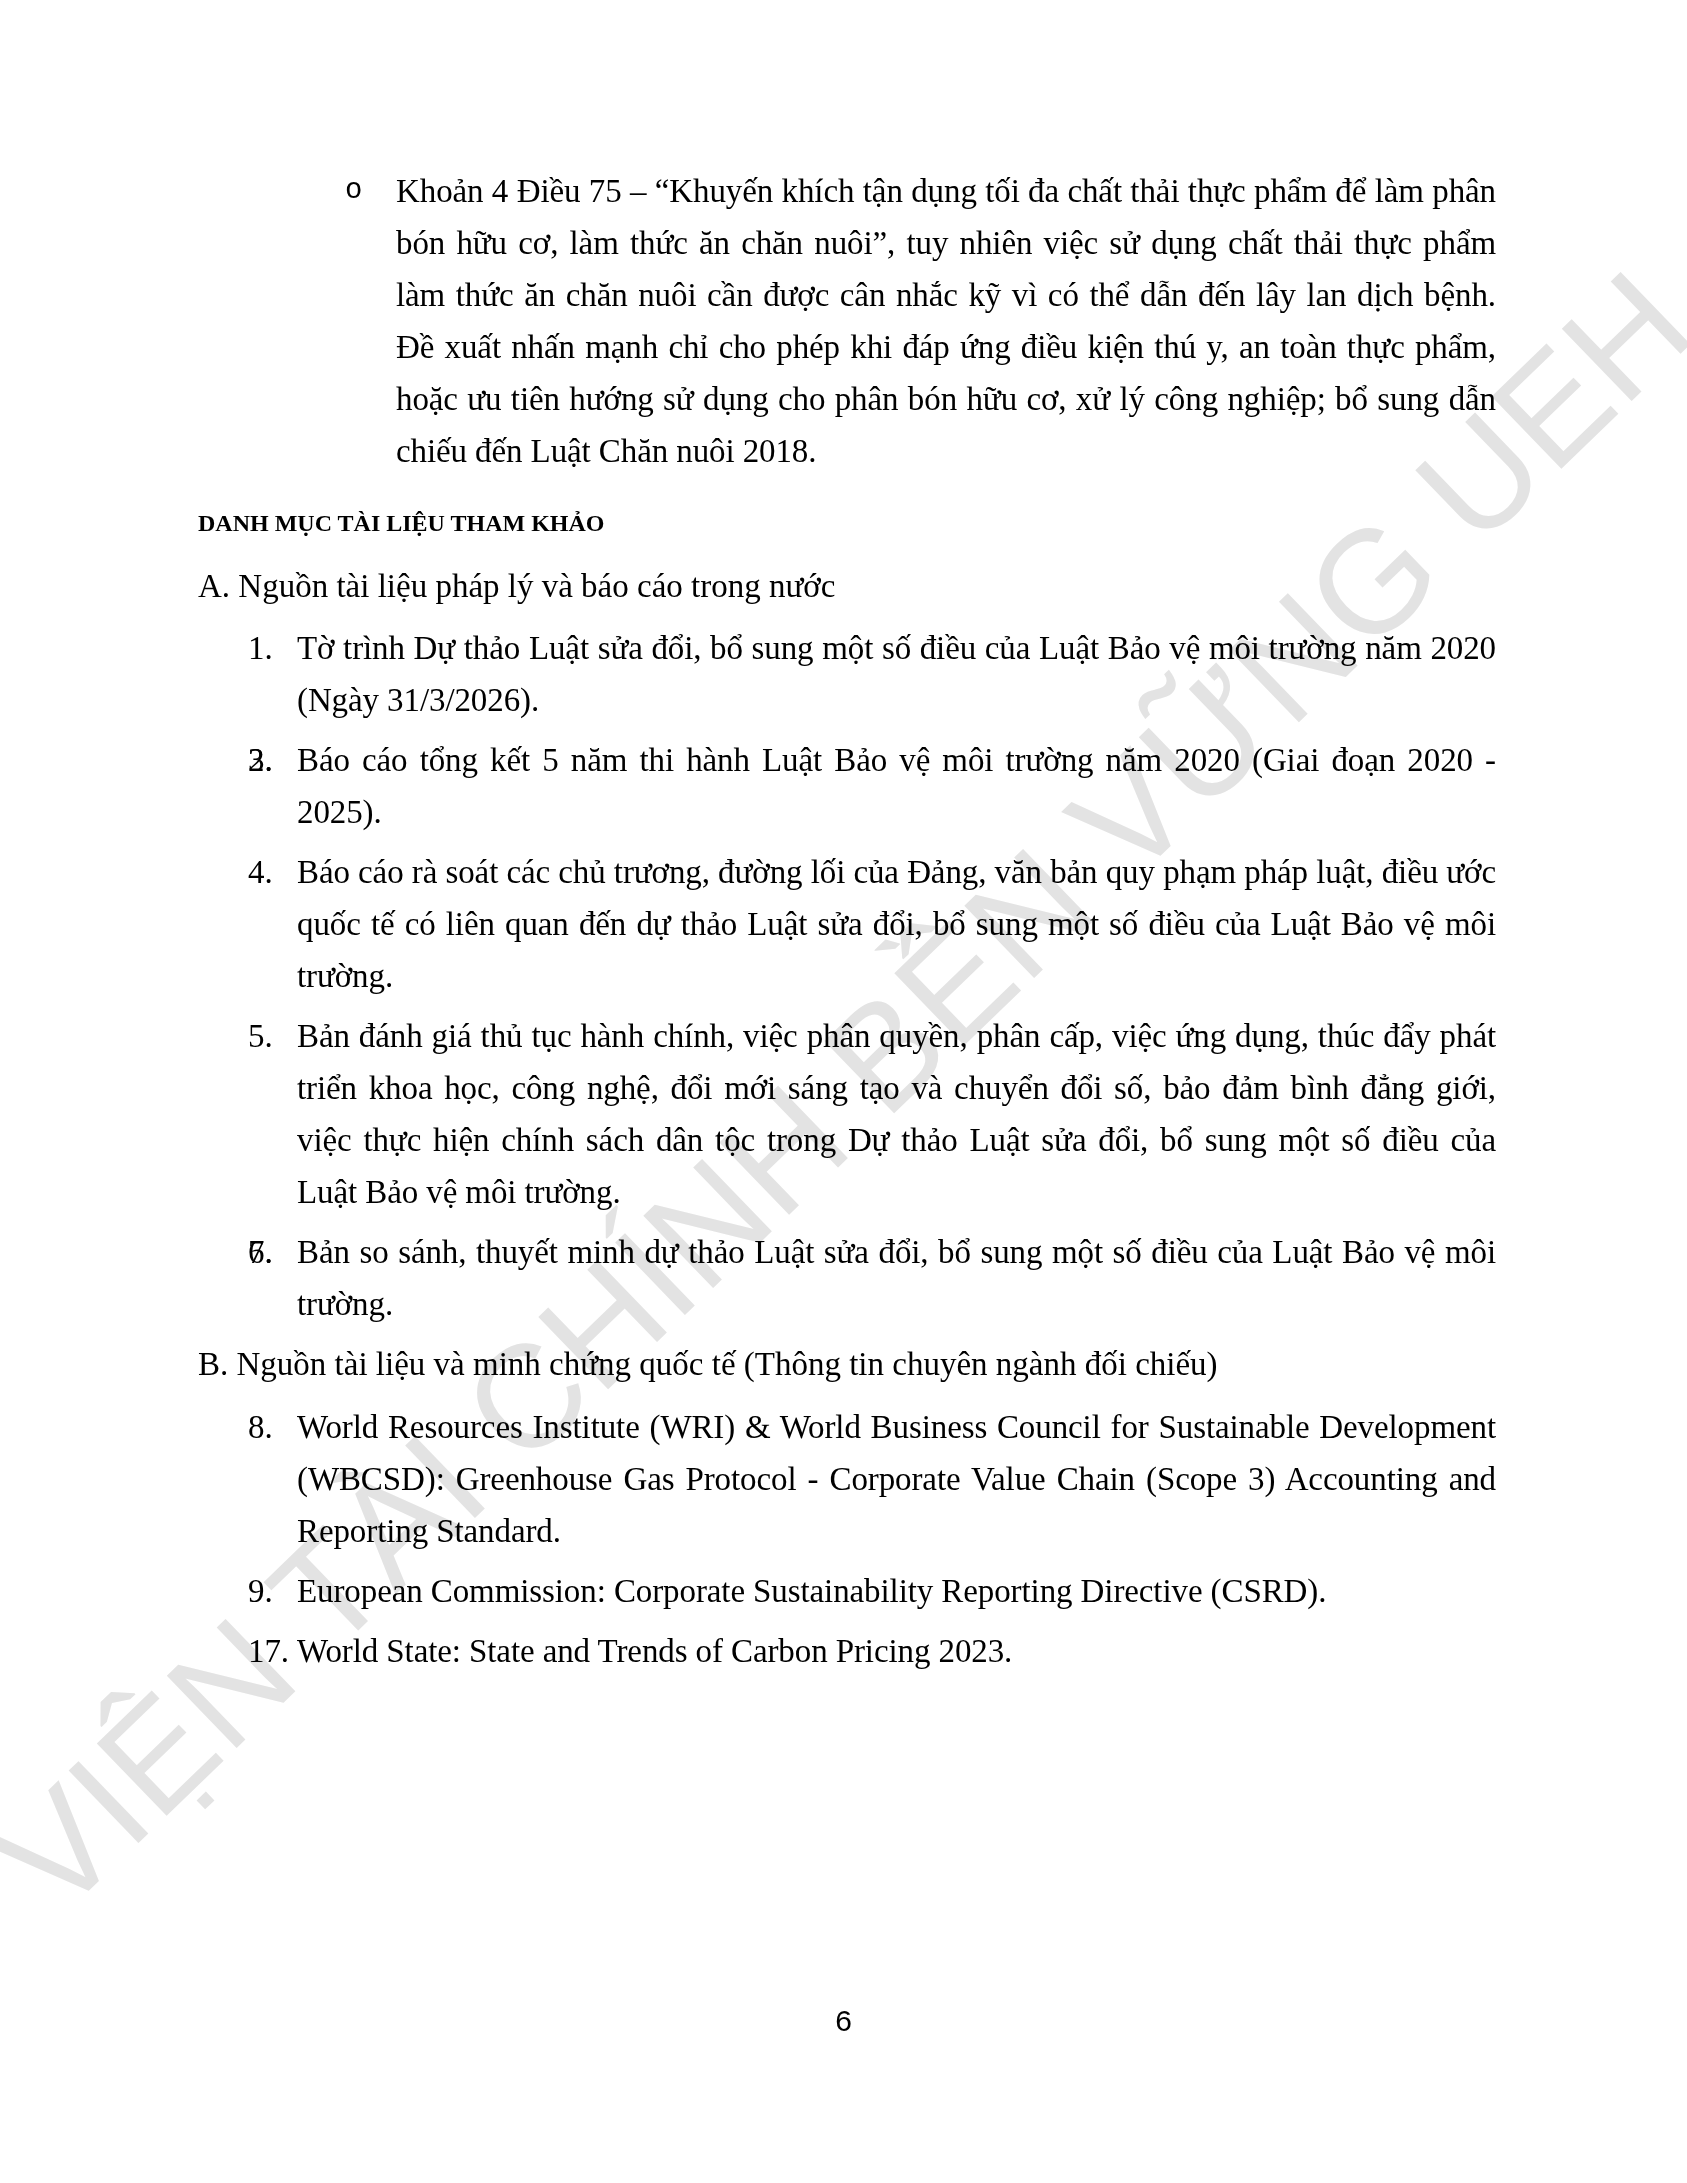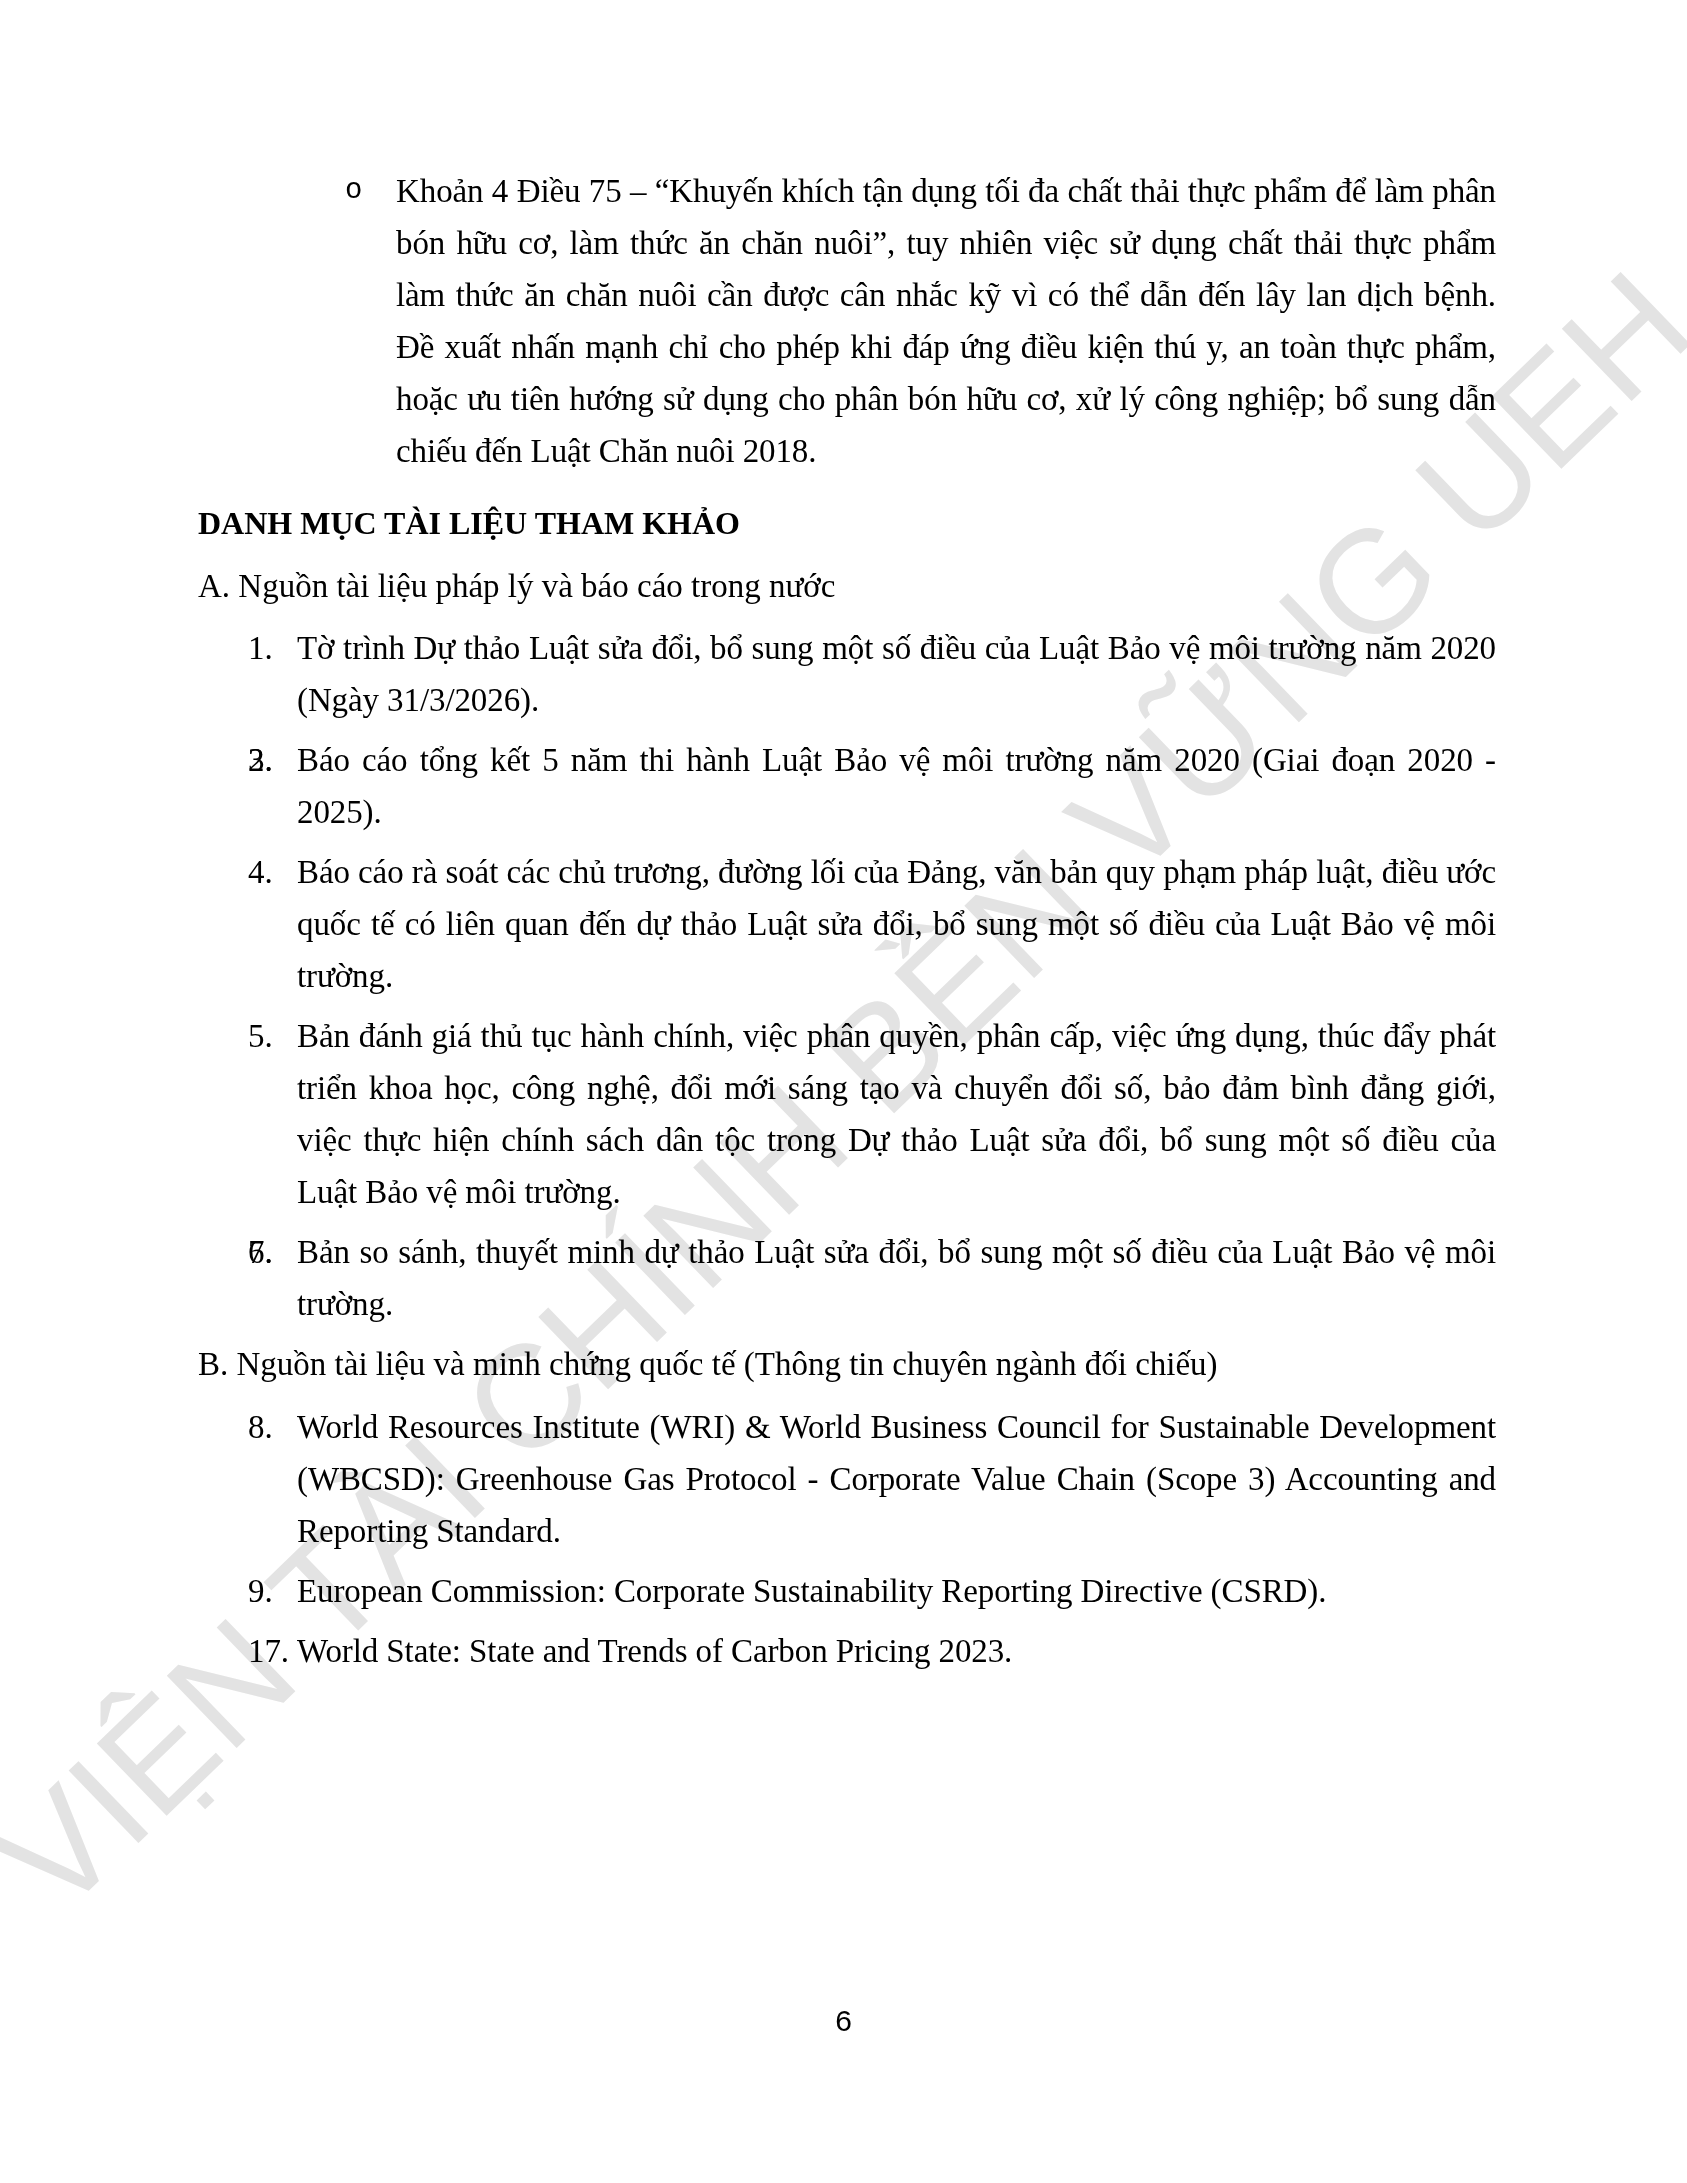--- a/index.html
+++ b/index.html
@@ -42,21 +42,21 @@
   }
   .bullet-marker {
     position: absolute;
     left: -51px;
     top: 0;
     font-family: "Liberation Mono", monospace;
     font-size: 29px;
     letter-spacing: 0;
   }
   .doc-title {
-    font-size: 32px;
+    font-size: 24px;
     font-weight: bold;
     margin: 0 0 10.6px 0;
     letter-spacing: 0;
   }
   .section-heading {
     font-size: 33px;
     font-weight: normal;
     margin: 0 0 10.6px 0;
     letter-spacing: 0;
   }

